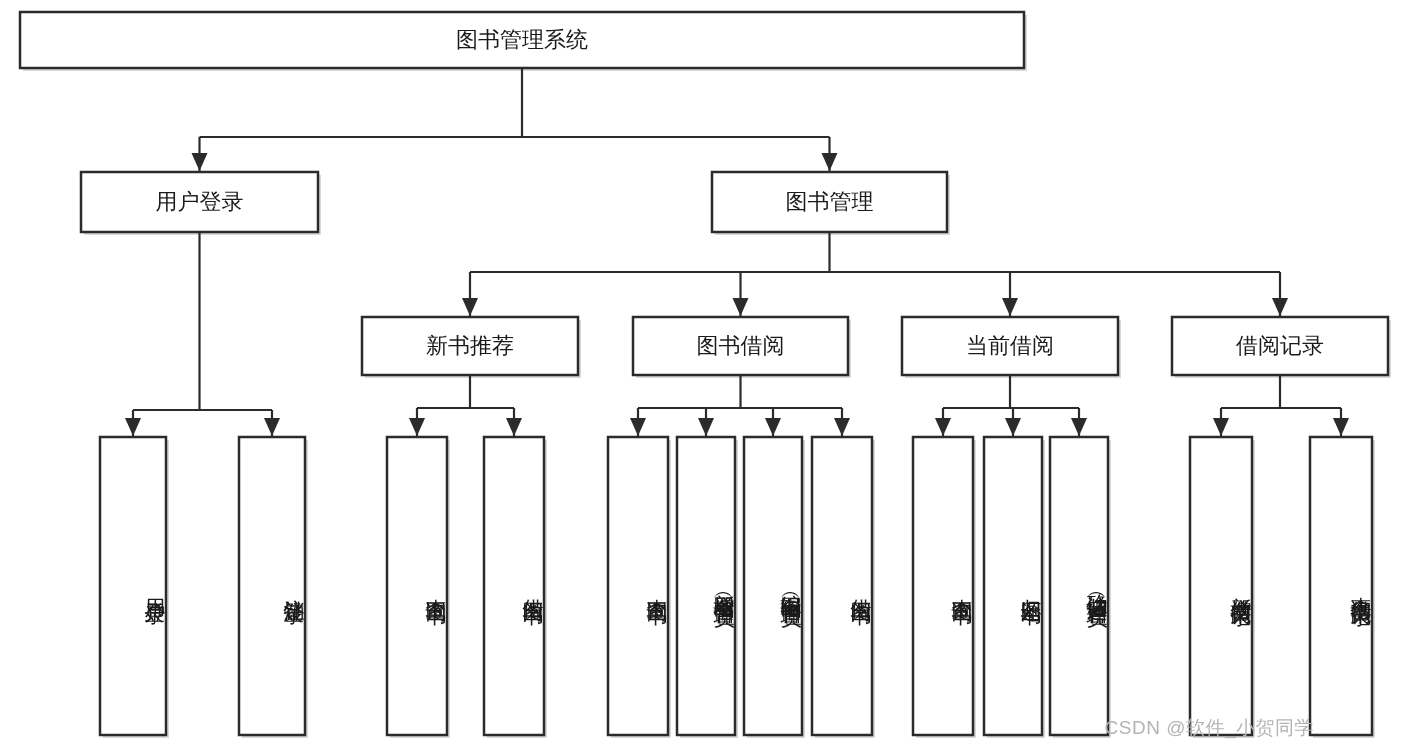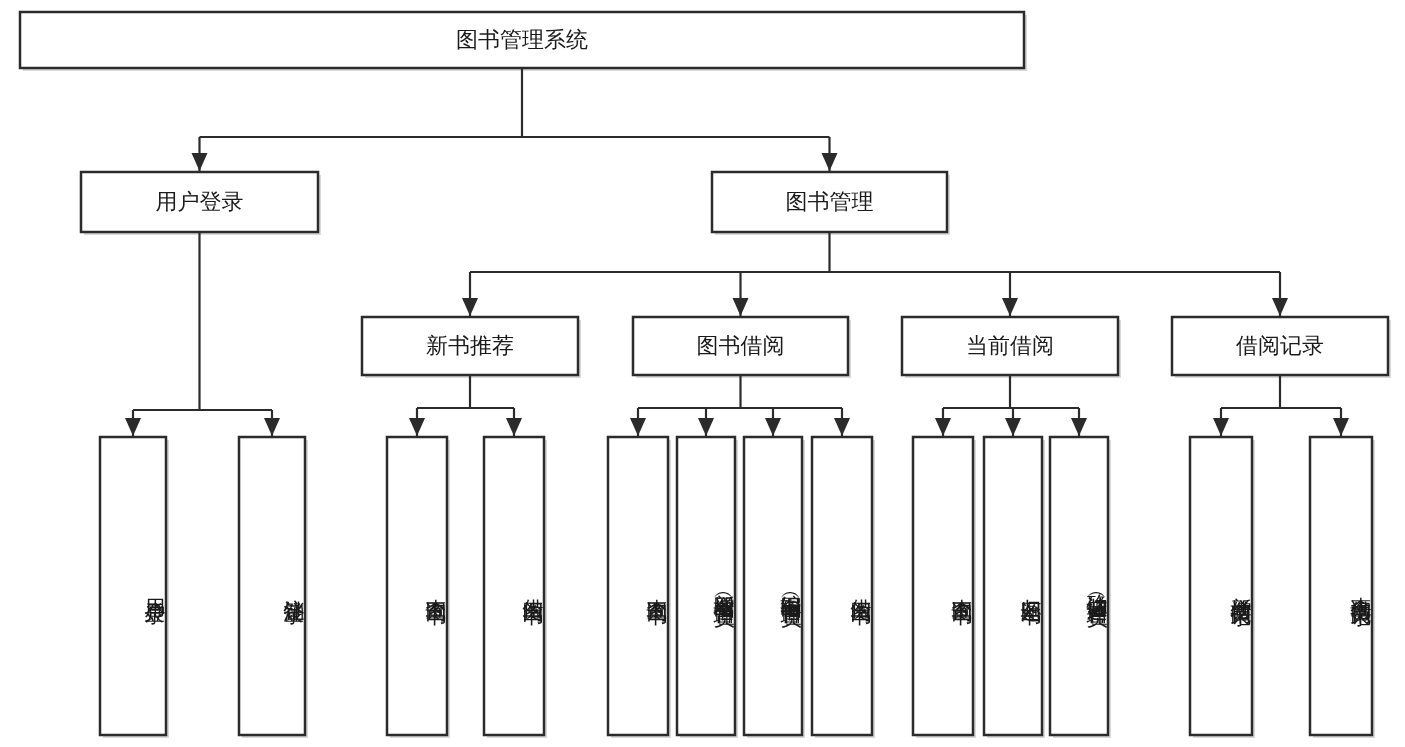--- a/index.html
+++ b/index.html
@@ -192,13 +192,14 @@
       <div class="vlabel" style="left: 608px; top: 445px; width: 60px; height: 282px;">查询图书</div>
       <div class="vlabel" style="left: 677px; top: 445px; width: 58px; height: 282px;">新增图书（管理员）</div>
       <div class="vlabel" style="left: 744px; top: 445px; width: 58px; height: 282px;">编辑图书（管理员）</div>
       <div class="vlabel" style="left: 812px; top: 445px; width: 60px; height: 282px;">借阅图书</div>
       <div class="vlabel" style="left: 913px; top: 445px; width: 60px; height: 282px;">查询图书</div>
       <div class="vlabel" style="left: 984px; top: 445px; width: 58px; height: 282px;">归还图书</div>
       <div class="vlabel" style="left: 1050px; top: 445px; width: 58px; height: 282px;">确认归还（管理员）</div>
       <div class="vlabel" style="left: 1190px; top: 445px; width: 62px; height: 282px;">新增借阅记录</div>
       <div class="vlabel" style="left: 1310px; top: 445px; width: 62px; height: 282px;">查询借阅记录</div>
     </div>
+  <div class="watermark">CSDN @软件_小贺同学</div>
 </div>
 
 </body></html>

